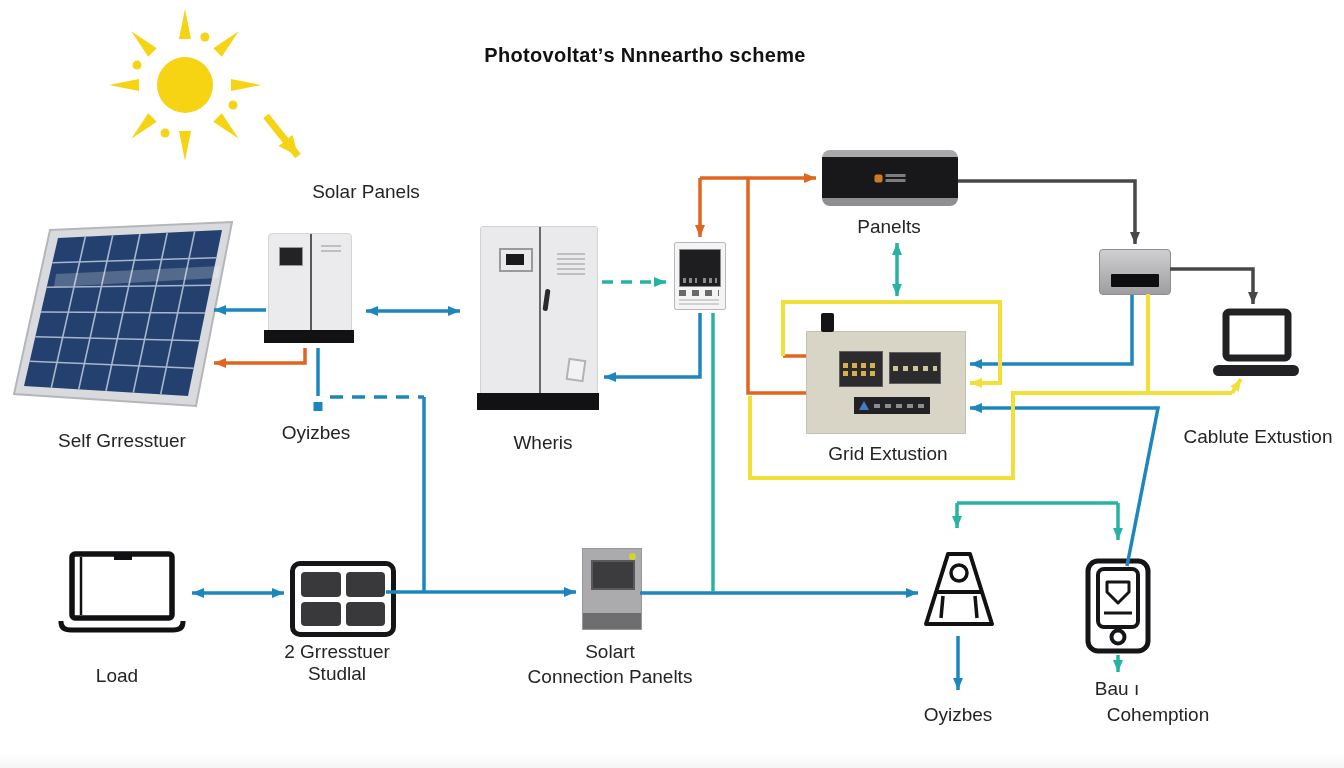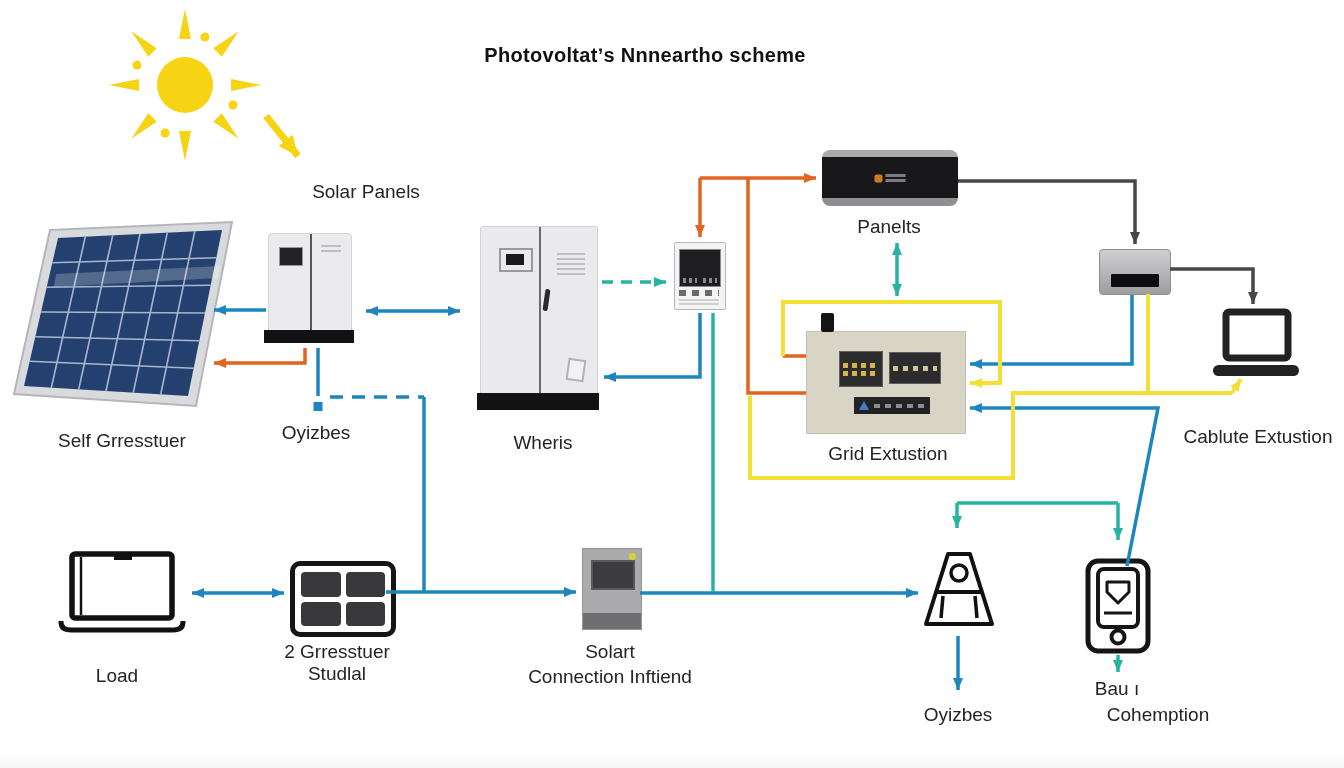--- a/index.html
+++ b/index.html
@@ -305,19 +305,19 @@
   <div class="lbl" style="left:122px;top:430px;">Self Grresstuer</div>
   <div class="lbl" style="left:316px;top:422px;">Oyizbes</div>
   <div class="lbl" style="left:543px;top:432px;">Wheris</div>
   <div class="lbl" style="left:889px;top:216px;">Panelts</div>
   <div class="lbl" style="left:888px;top:443px;">Grid Extustion</div>
   <div class="lbl" style="left:1258px;top:426px;">Cablute Extustion</div>
   <div class="lbl" style="left:117px;top:665px;">Load</div>
   <div class="lbl" style="left:337px;top:641px;">2 Grresstuer</div>
   <div class="lbl" style="left:337px;top:663px;">Studlal</div>
   <div class="lbl" style="left:610px;top:641px;">Solart</div>
-  <div class="lbl" style="left:610px;top:666px;">Connection Inftiend</div>
+  <div class="lbl" style="left:610px;top:666px;">Connection Panelts</div>
   <div class="lbl" style="left:958px;top:704px;">Oyizbes</div>
   <div class="lbl" style="left:1117px;top:678px;text-align:right;">Bau ı</div>
   <div class="lbl" style="left:1158px;top:704px;">Cohemption</div>
 
   <div class="abs band"></div>
 </div>
 
 </body></html>

